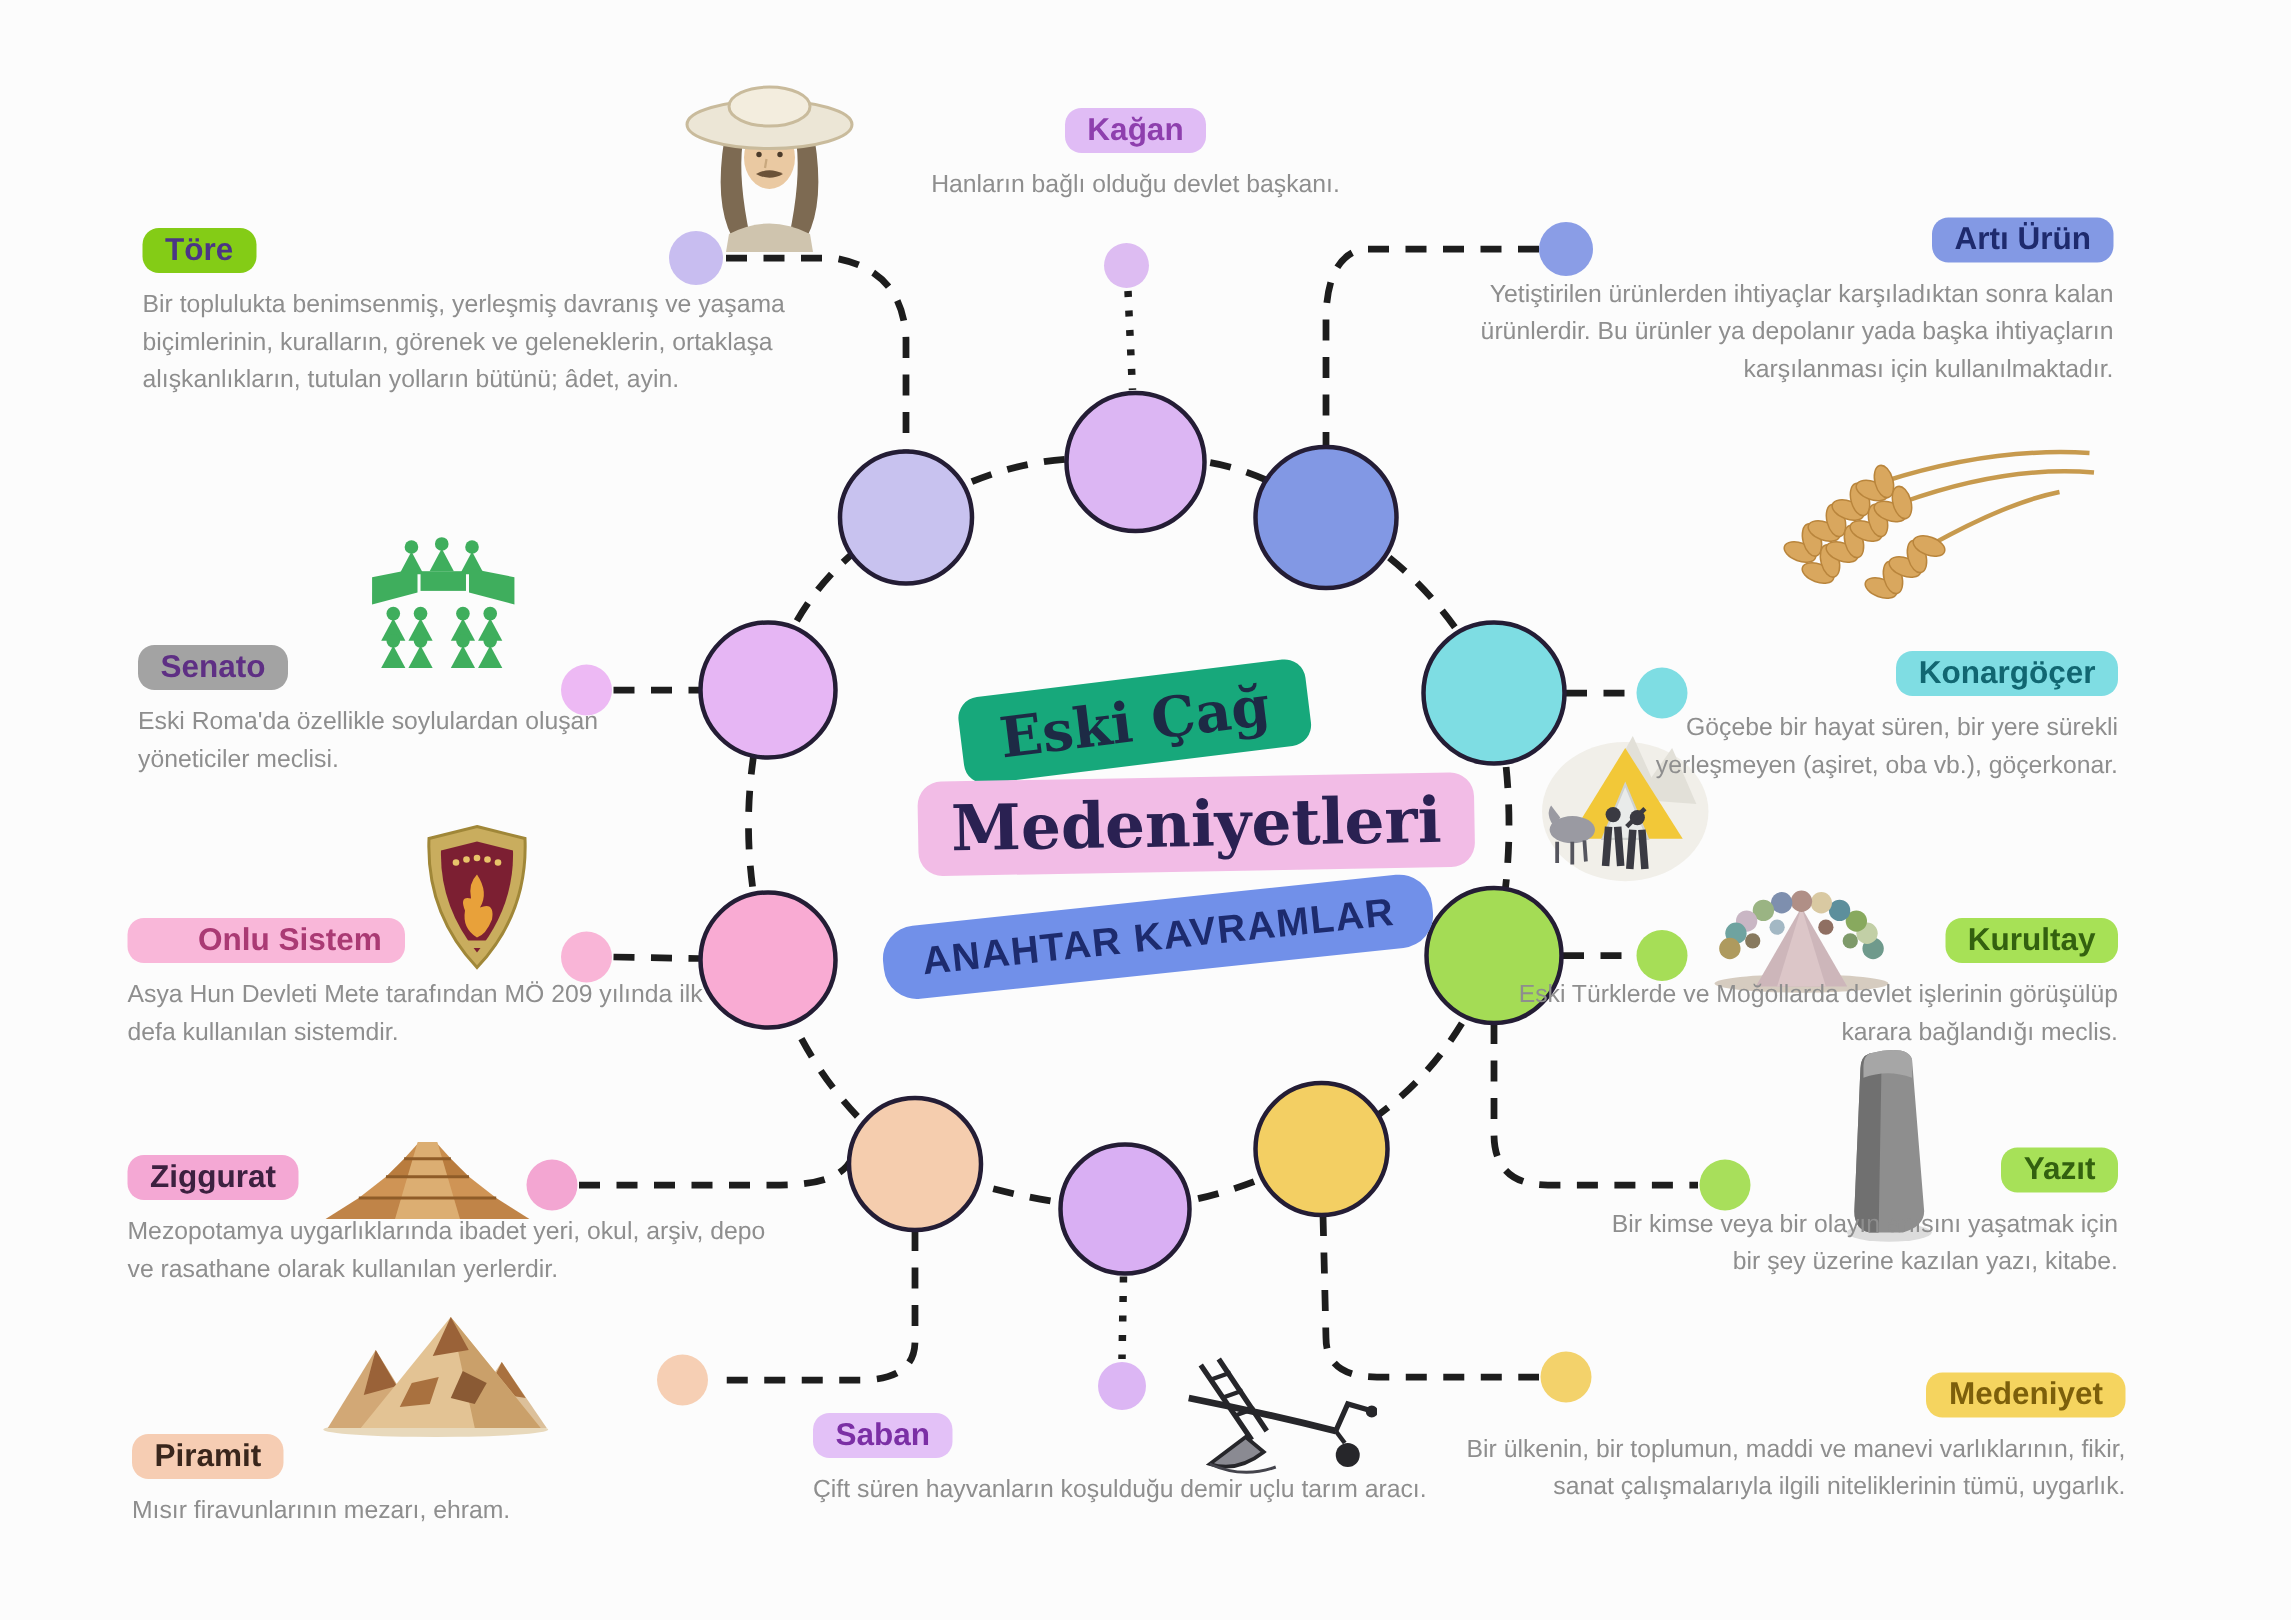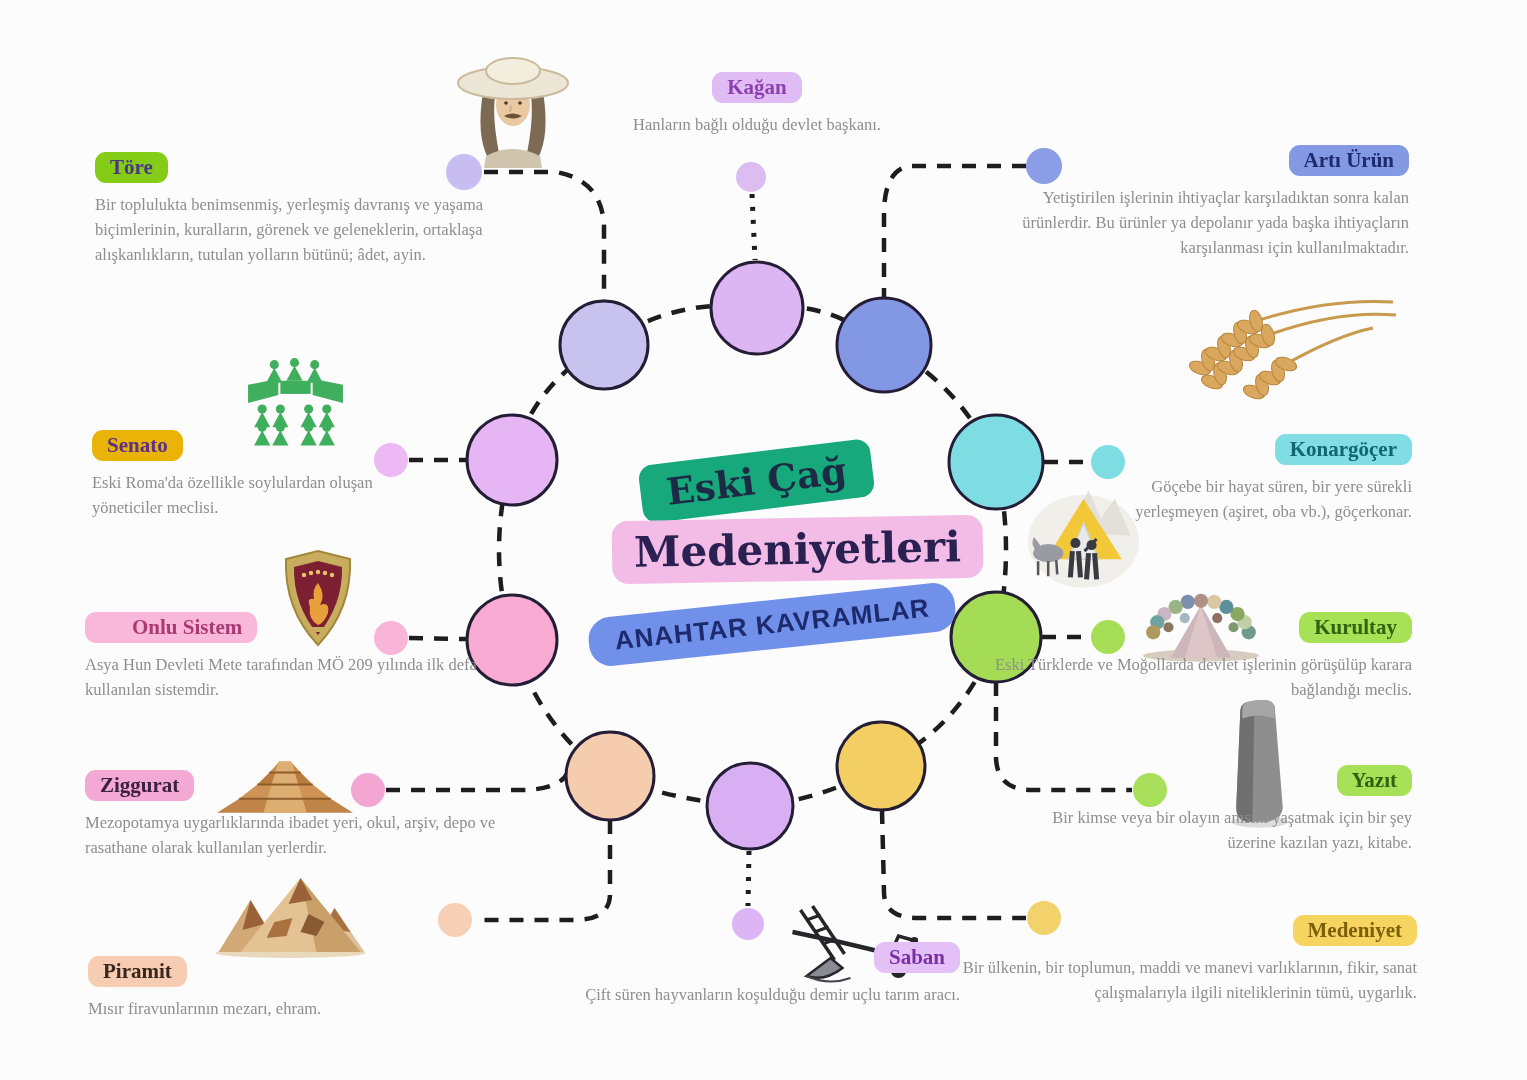--- a/index.html
+++ b/index.html
@@ -4,41 +4,41 @@
 <style>
   html,body{margin:0;padding:0;background:#ffffff;}
   .canvas{position:relative;width:1527px;height:1080px;background:#fcfcfc;overflow:hidden;
           font-family:"Liberation Sans",sans-serif;}
   svg{display:block;}
   .connectors{position:absolute;left:0;top:0;z-index:1;}
   .connectors path{fill:none;stroke:#1d1d1d;stroke-width:4.5;stroke-dasharray:14 11;}
   .connectors path.dotted{stroke-dasharray:4 9;stroke-width:5;}
   .connectors circle.node{stroke:#241d35;stroke-width:3;}
   .img{position:absolute;z-index:2;}
-  .concept{position:absolute;z-index:3;font-family:Liberation Serif, serif;}
+  .concept{position:absolute;z-index:3;}
   .pill{display:inline-block;padding:3px 15px;border-radius:11px;font-weight:bold;font-size:21px;}
   .desc{margin:9px 0 0;font-size:16.5px;line-height:1.52;color:#8e8e8e;}
   .center-pill{position:absolute;z-index:4;display:inline-block;}
   #eski-cag{left:640px;top:452px;transform:rotate(-7deg);padding:7px 26px;border-radius:14px;
             font-family:"DejaVu Serif",serif;font-weight:bold;font-size:37px;}
   #medeniyetleri{left:612px;top:518px;transform:rotate(-1deg);padding:7px 22px;border-radius:16px;
             font-family:"DejaVu Serif",serif;font-weight:bold;font-size:42px;}
   #anahtar{left:588px;top:600px;transform:rotate(-6deg);padding:9px 26px;border-radius:22px;
             font-weight:bold;font-size:26px;letter-spacing:1px;}
   #b-tore{left:95px;top:152px;width:470px;}
   #b-kagan{left:557px;top:72px;width:400px;text-align:center;}
   #b-arti{right:118px;top:145px;width:430px;text-align:right;}
   #b-senato{left:92px;top:430px;width:320px;}
   #b-konar{right:115px;top:434px;width:340px;text-align:right;}
   #b-onlu{left:85px;top:612px;width:420px;}
   #b-kurultay{right:115px;top:612px;width:440px;text-align:right;}
   #b-ziggurat{left:85px;top:770px;width:430px;}
   #b-yazit{right:115px;top:765px;width:360px;text-align:right;}
   #b-piramit{left:88px;top:908px;width:350px;}
-  #b-saban{left:520px;top:942px;width:440px;text-align:right;}
+  #b-saban{left:542px;top:942px;width:440px;text-align:left;}
   #b-medeniyet{right:110px;top:915px;width:470px;text-align:right;}
 </style>
 </head>
 <body>
 
 <div class="canvas">
 
   <svg class="connectors" width="1527" height="1080" viewBox="0 0 1527 1080">
 
     <path d="M 604 345 Q 676 296 757 308"></path>
@@ -97,24 +97,24 @@
   <div class="concept" id="b-tore">
     <span class="pill" style="background: #84cc16; color: rgb(75, 53, 133);">Töre</span>
     <p class="desc">Bir toplulukta benimsenmiş, yerleşmiş davranış ve yaşama biçimlerinin, kuralların, görenek ve geleneklerin, ortaklaşa alışkanlıkların, tutulan yolların bütünü; âdet, ayin.</p>
   </div>
   <div class="concept" id="b-kagan">
     <span class="pill" style="background: rgb(224, 188, 245); color: rgb(142, 63, 174);">Kağan</span>
     <p class="desc">Hanların bağlı olduğu devlet başkanı.</p>
   </div>
   <div class="concept" id="b-arti">
     <span class="pill" style="background: rgb(131, 153, 228); color: rgb(30, 42, 109);">Artı Ürün</span>
-    <p class="desc">Yetiştirilen işlerinin ihtiyaçlar karşıladıktan sonra kalan ürünlerdir. Bu ürünler ya depolanır yada başka ihtiyaçların karşılanması için kullanılmaktadır.</p>
+    <p class="desc">Yetiştirilen ürünlerden ihtiyaçlar karşıladıktan sonra kalan ürünlerdir. Bu ürünler ya depolanır yada başka ihtiyaçların karşılanması için kullanılmaktadır.</p>
   </div>
   <div class="concept" id="b-senato">
-    <span class="pill" style="background: #eab308; color: rgb(94, 47, 132);">Senato</span>
+    <span class="pill" style="background: #a3a3a3; color: rgb(94, 47, 132);">Senato</span>
     <p class="desc">Eski Roma'da özellikle soylulardan oluşan yöneticiler meclisi.</p>
   </div>
   <div class="concept" id="b-konar">
     <span class="pill" style="background: rgb(127, 221, 227); color: rgb(17, 102, 113);">Konargöçer</span>
     <p class="desc">Göçebe bir hayat süren, bir yere sürekli yerleşmeyen (aşiret, oba vb.), göçerkonar.</p>
   </div>
   <div class="concept" id="b-onlu">
     <span class="pill" style="background: rgb(249, 183, 217); color: rgb(170, 58, 116); padding-left: 47px;">Onlu Sistem</span>
     <p class="desc">Asya Hun Devleti Mete tarafından MÖ 209 yılında ilk defa kullanılan sistemdir.</p>
   </div>

